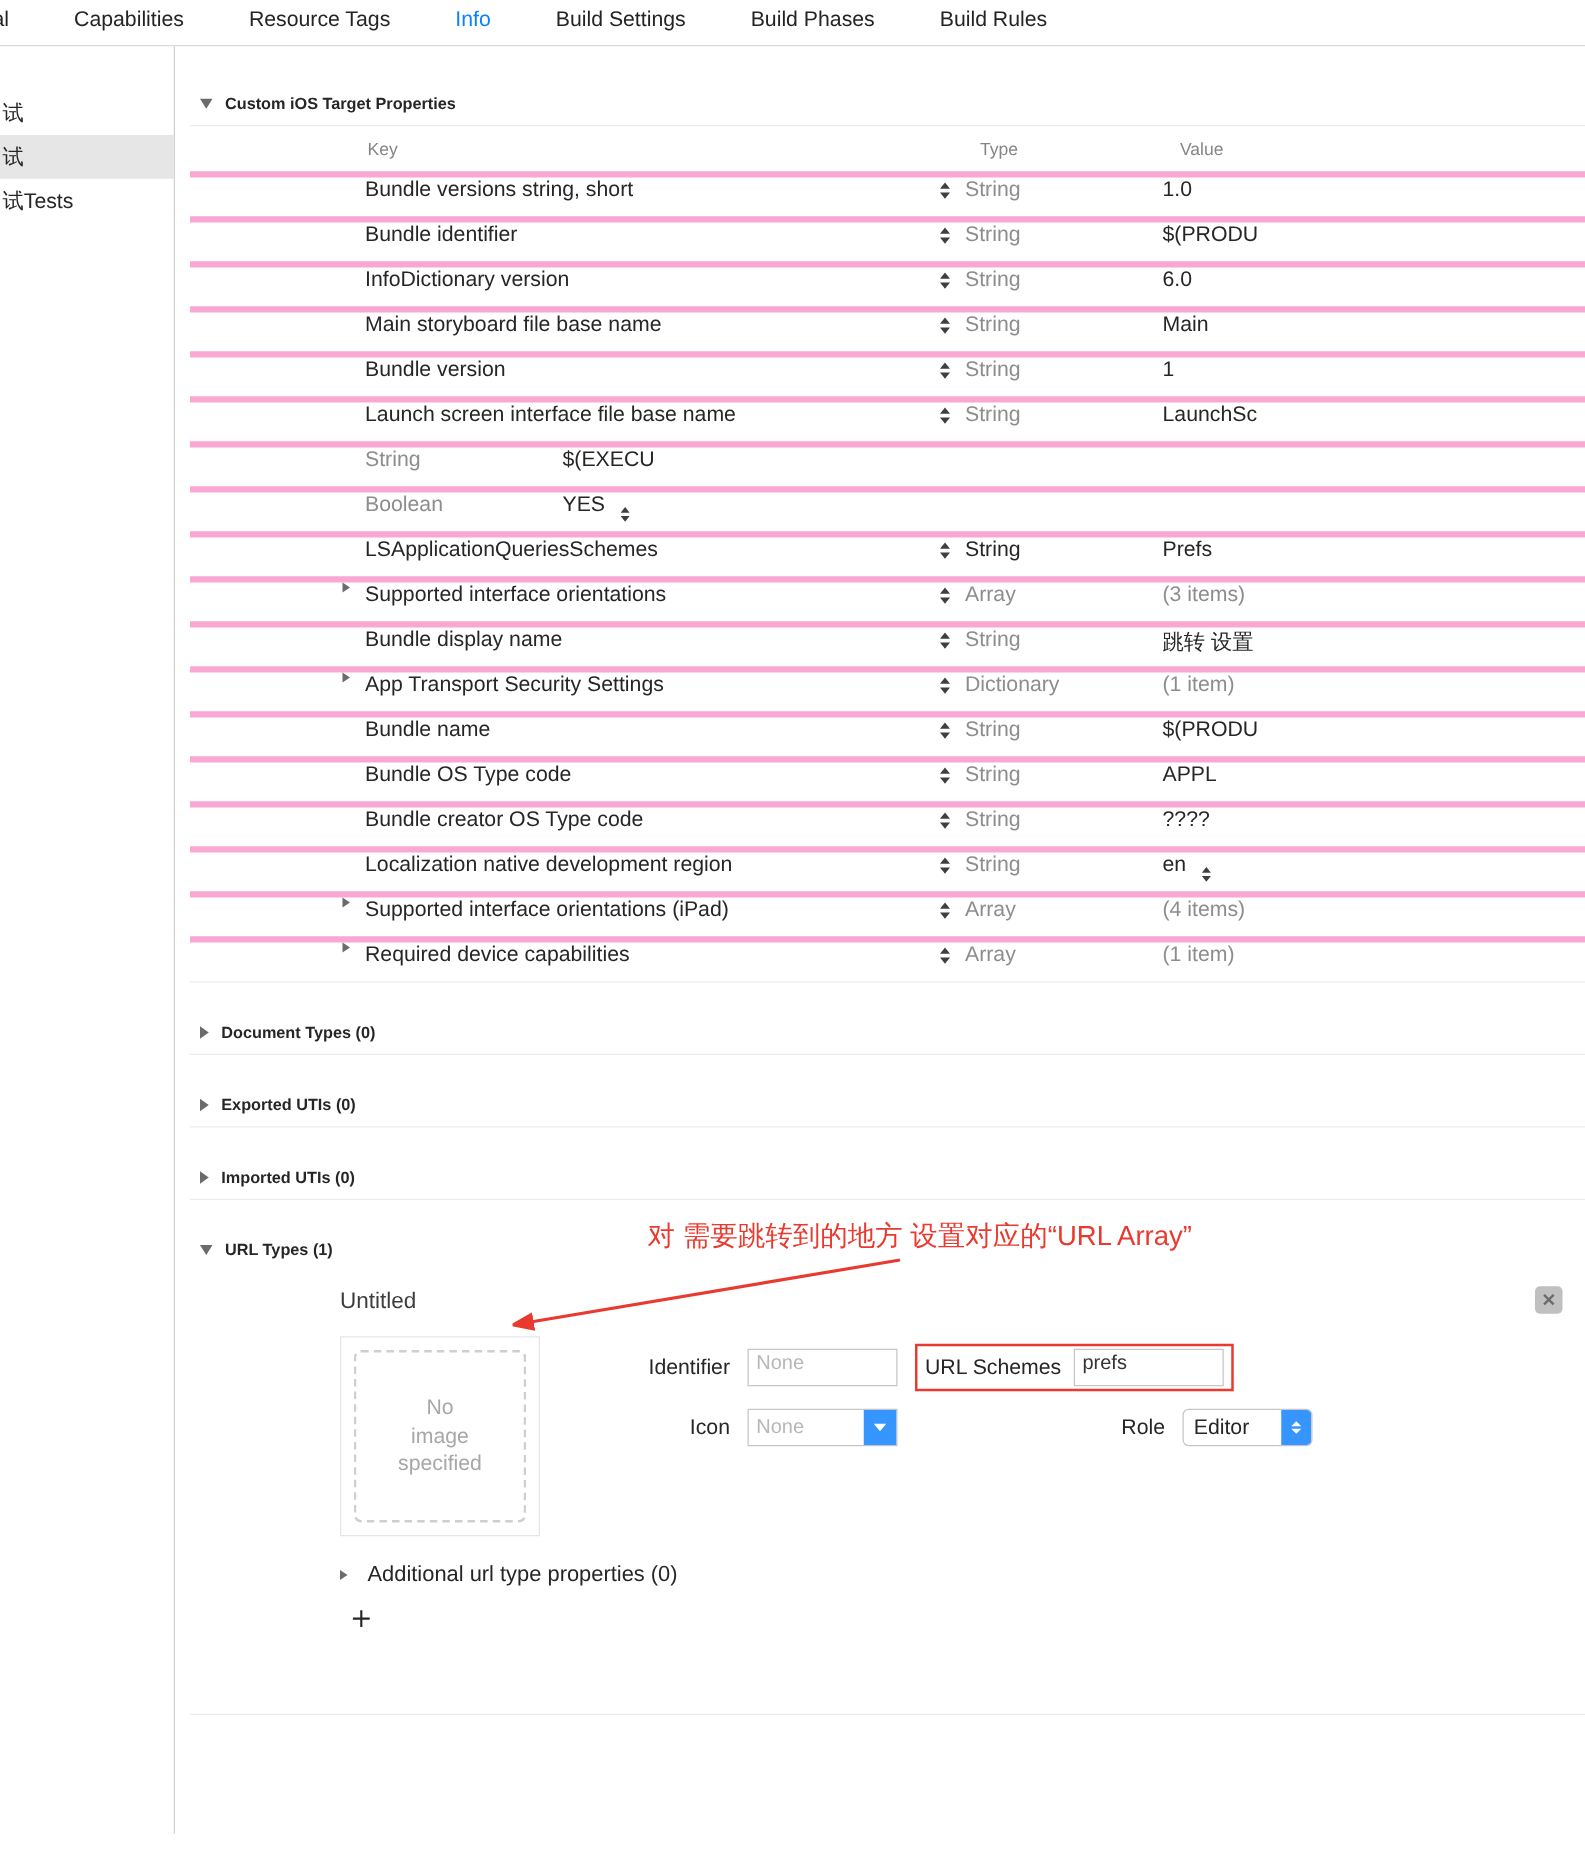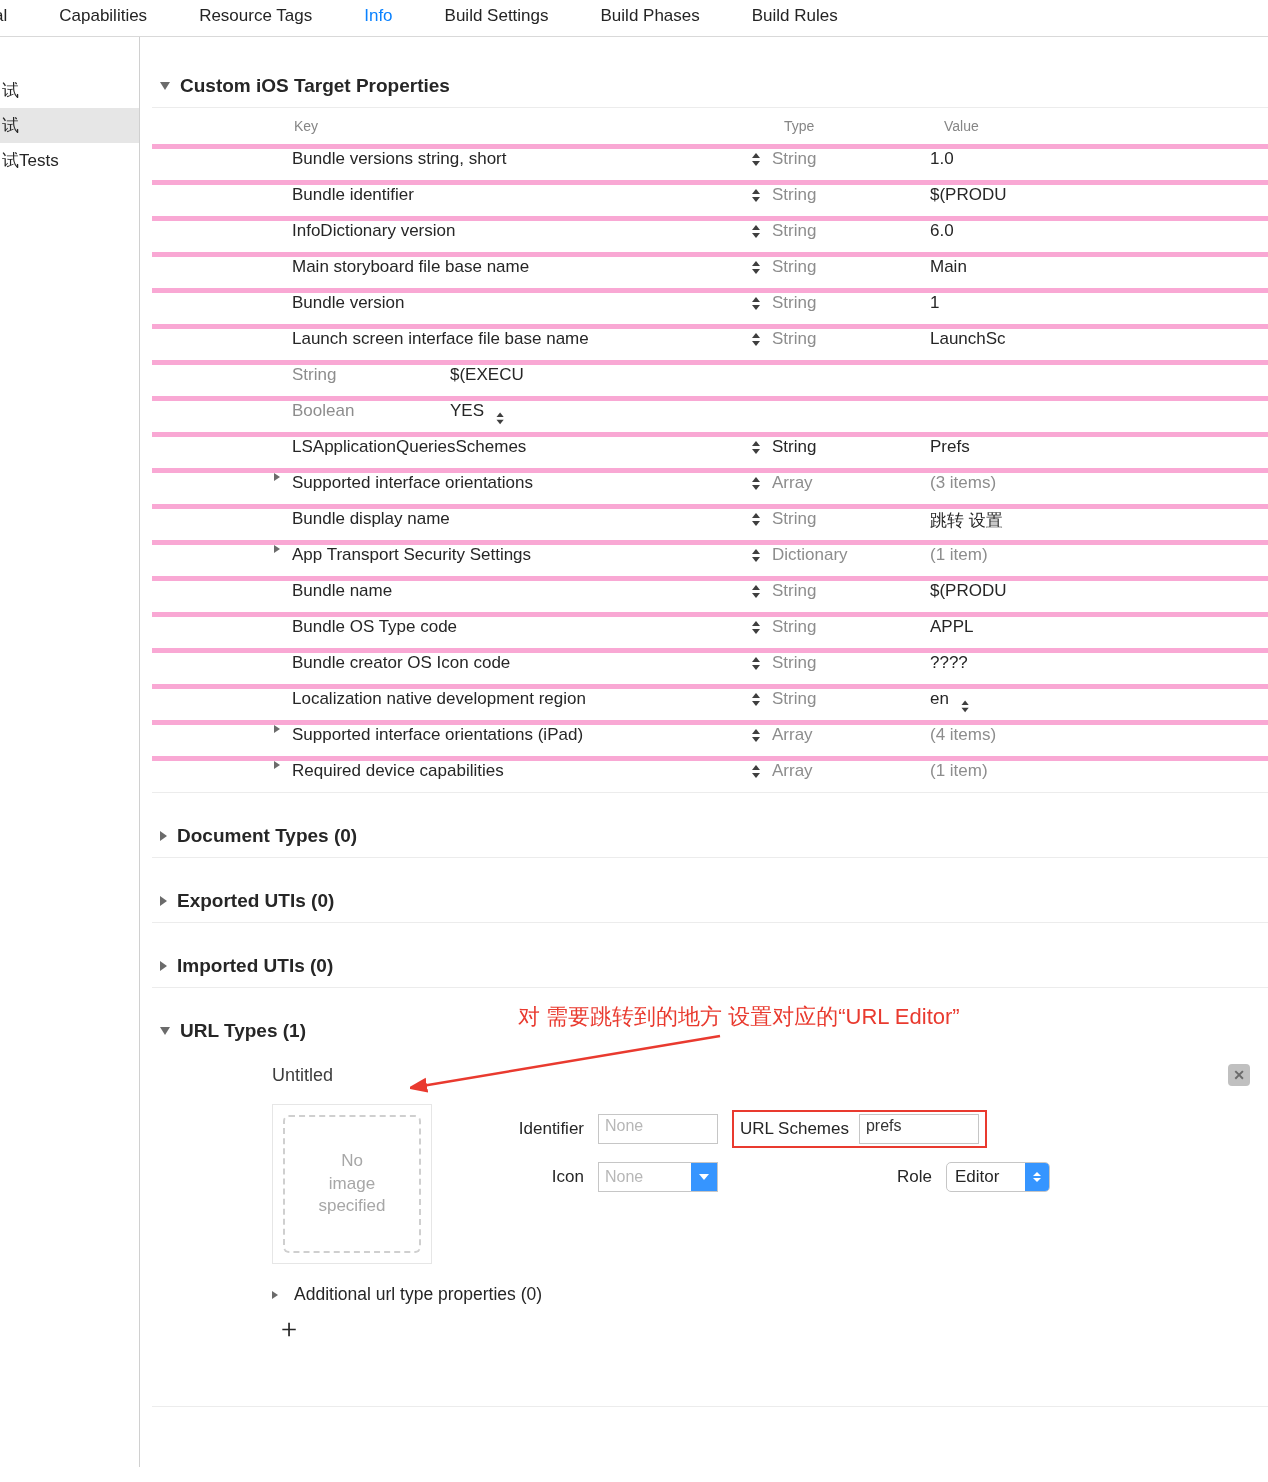--- a/index.html
+++ b/index.html
@@ -30,21 +30,21 @@
       min-height: 1430px;
       padding-top: 36px;
       font-size: 17px;
     }
     .side-item { padding: 6px 0 6px 2px; }
     .side-item.selected { background: #e6e6e6; }
     .content { flex: 1; padding-top: 30px; padding-left: 12px; }
 
     .section-header {
       display: flex; align-items: center;
-      font-weight: 700; font-size: 19px;
+      font-weight: 700; font-size: 13px;
       padding: 8px 0 10px 8px;
       border-bottom: 1px solid #ececec;
     }
     .section-body { border-bottom: 1px solid #ececec; }
     .section-header.collapsed { border-bottom: 1px solid #ececec; }
     .disclosure {
       width: 0; height: 0; display: inline-block;
       border-left: 7px solid #6b6b6b;
       border-top: 5px solid transparent;
       border-bottom: 5px solid transparent;
@@ -353,21 +353,21 @@
                 <span class="u"></span>
                 <span class="d"></span>
               </span>
             </div>
             <div class="type-cell">String</div>
             <div class="val-cell">APPL</div>
           </div>
           <div class="plist-row">
             <div class="chev-spot"></div>
             <div class="key-cell">
-              <span class="k-text">Bundle creator OS Icon code</span>
+              <span class="k-text">Bundle creator OS Type code</span>
               <span class="stepper">
                 <span class="u"></span>
                 <span class="d"></span>
               </span>
             </div>
             <div class="type-cell">String</div>
             <div class="val-cell">????</div>
           </div>
           <div class="plist-row">
             <div class="chev-spot"></div>
@@ -426,21 +426,21 @@
       <span>Exported UTIs (0)</span>
     </div>
     <div class="section-space"></div>
     <div class="section-header collapsed">
       <span class="disclosure"></span>
       <span>Imported UTIs (0)</span>
     </div>
     <div class="section-space"></div>
 
     <div class="url-section">
-      <div class="annotation">对 需要跳转到的地方 设置对应的“URL Editor”</div>
+      <div class="annotation">对 需要跳转到的地方 设置对应的“URL Array”</div>
       <svg class="arrow-svg" width="400" height="130">
         <defs>
             <marker id="ah" markerWidth="10" markerHeight="10" refX="2" refY="3" orient="auto">
           <path d="M0,0 L0,6 L8,3 z" fill="#e93a2f"></path>
             </marker>
           </defs>
         <line x1="310" y1="6" x2="12" y2="56" stroke="#e93a2f" stroke-width="2.5" marker-end="url(#ah)"></line>
       </svg>
 
       <div class="section-header" style="border-bottom:none">

